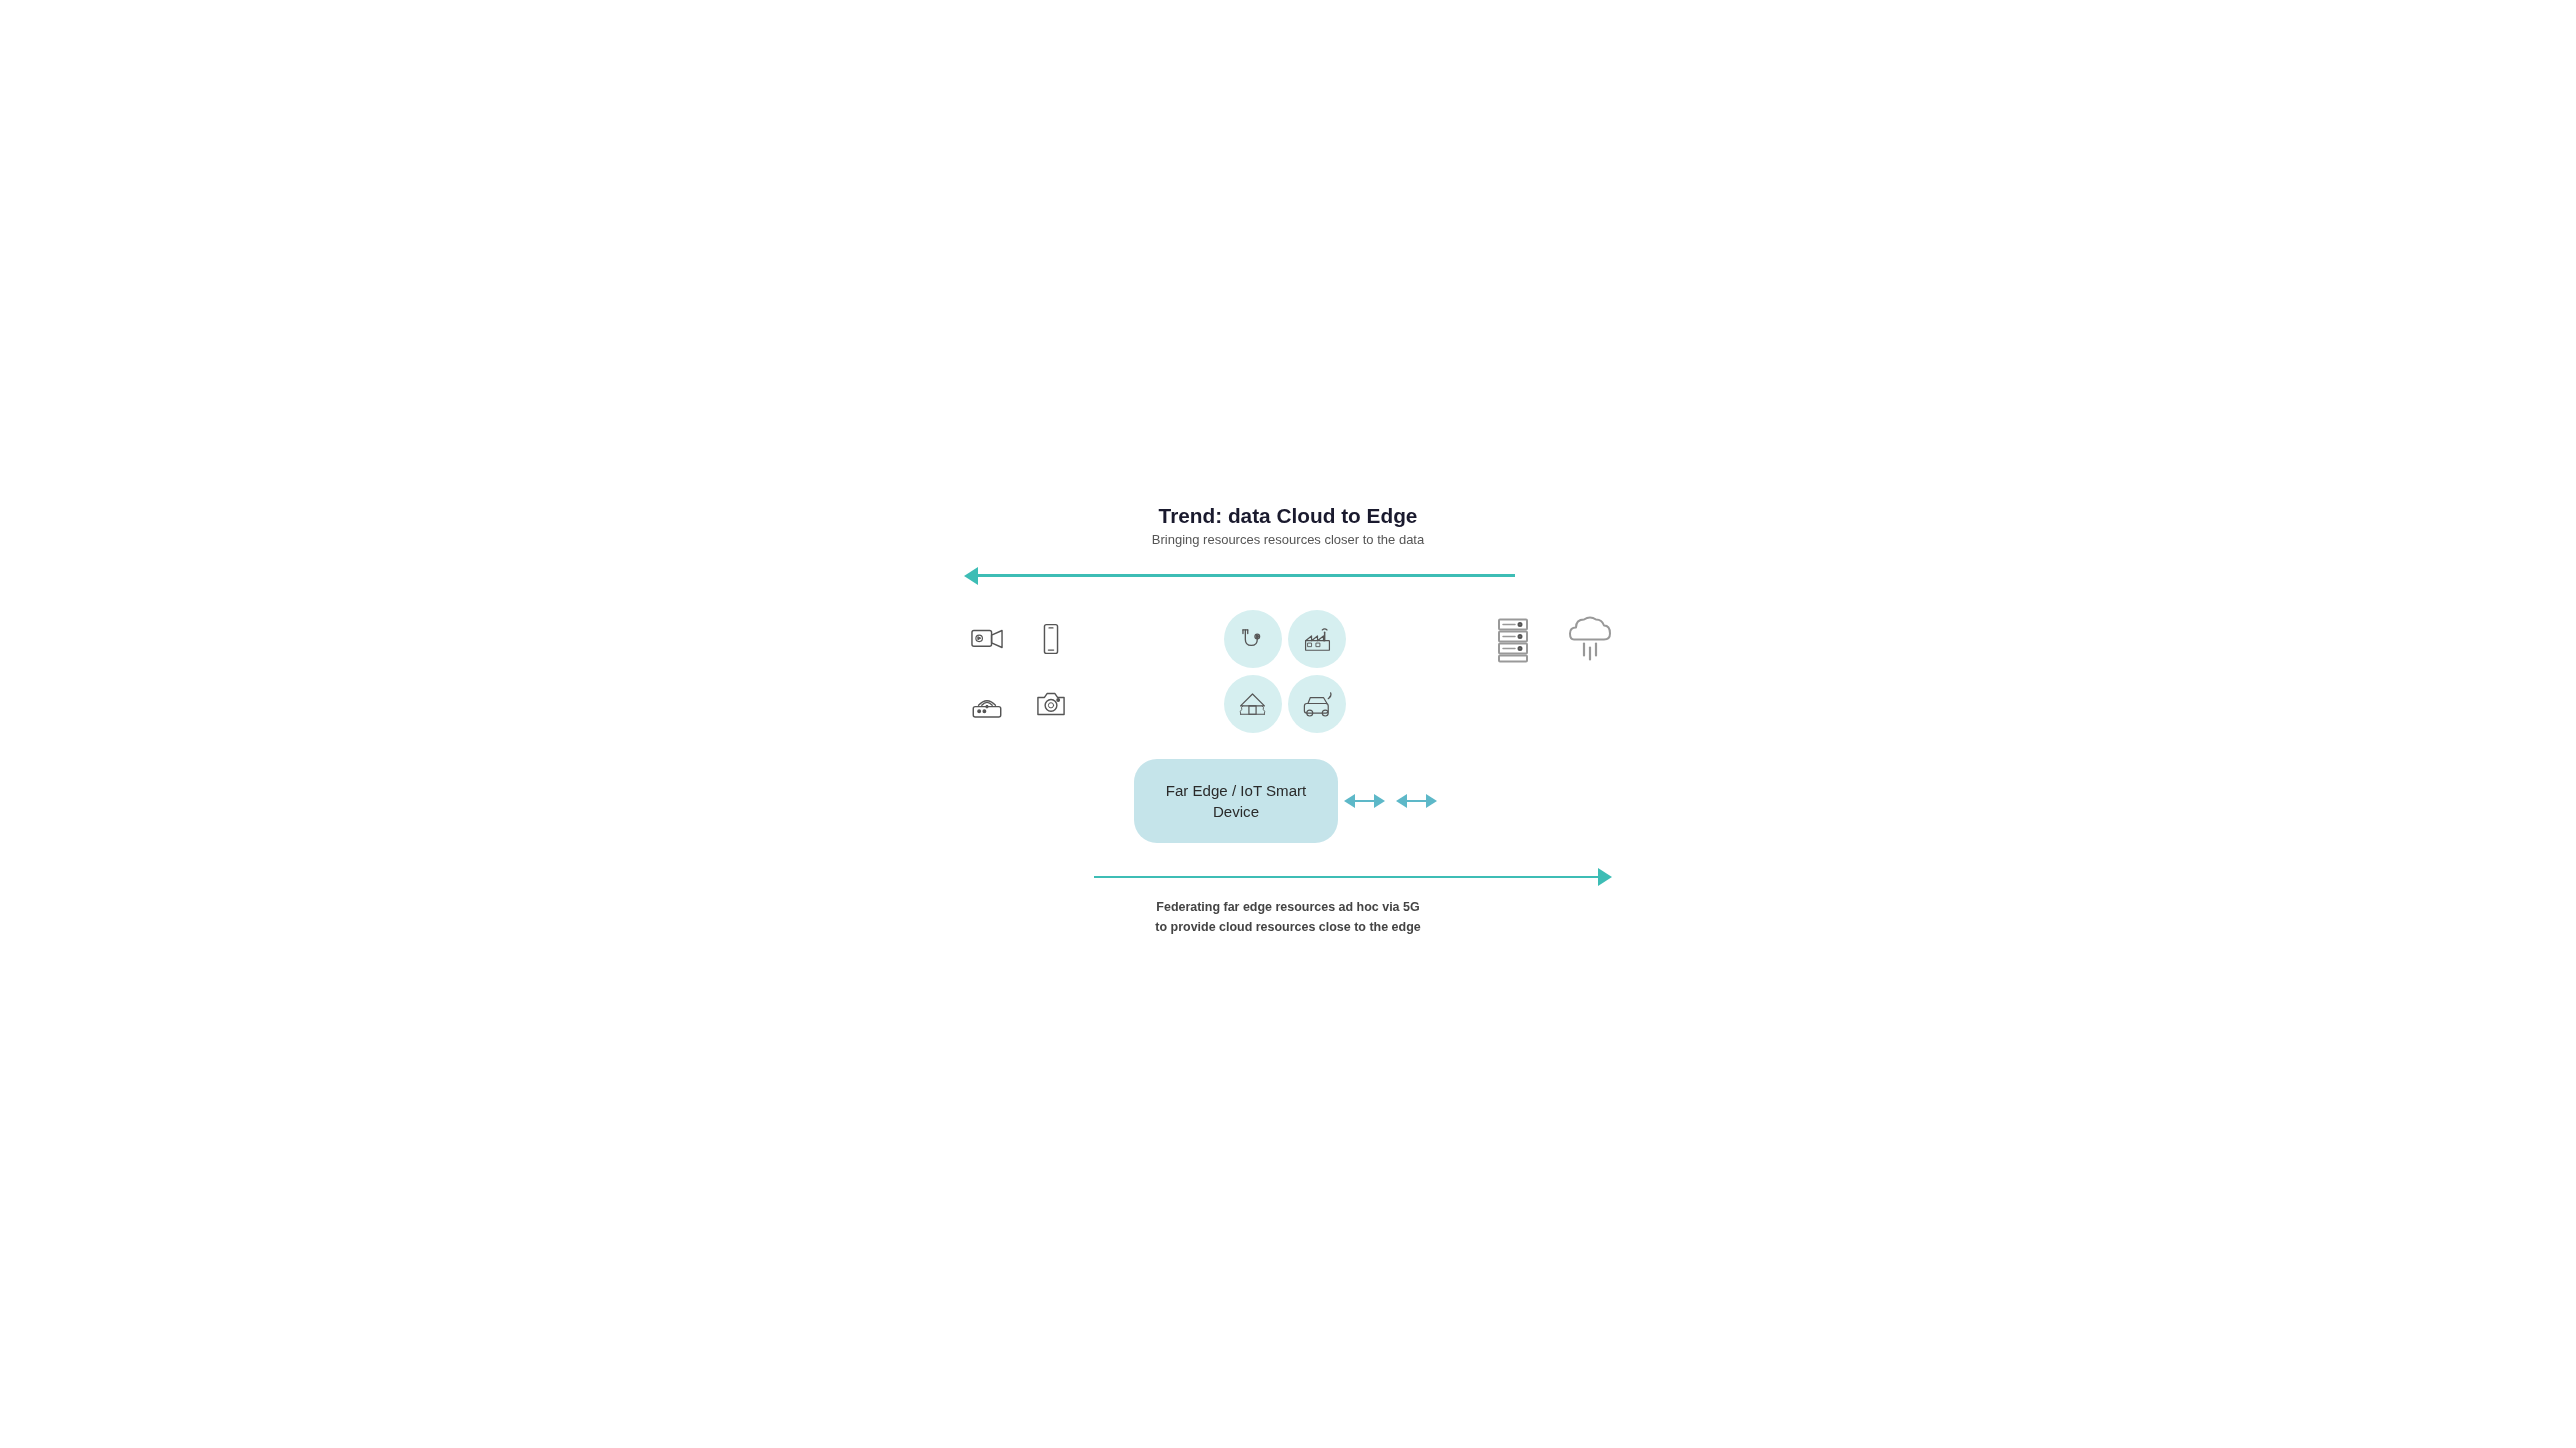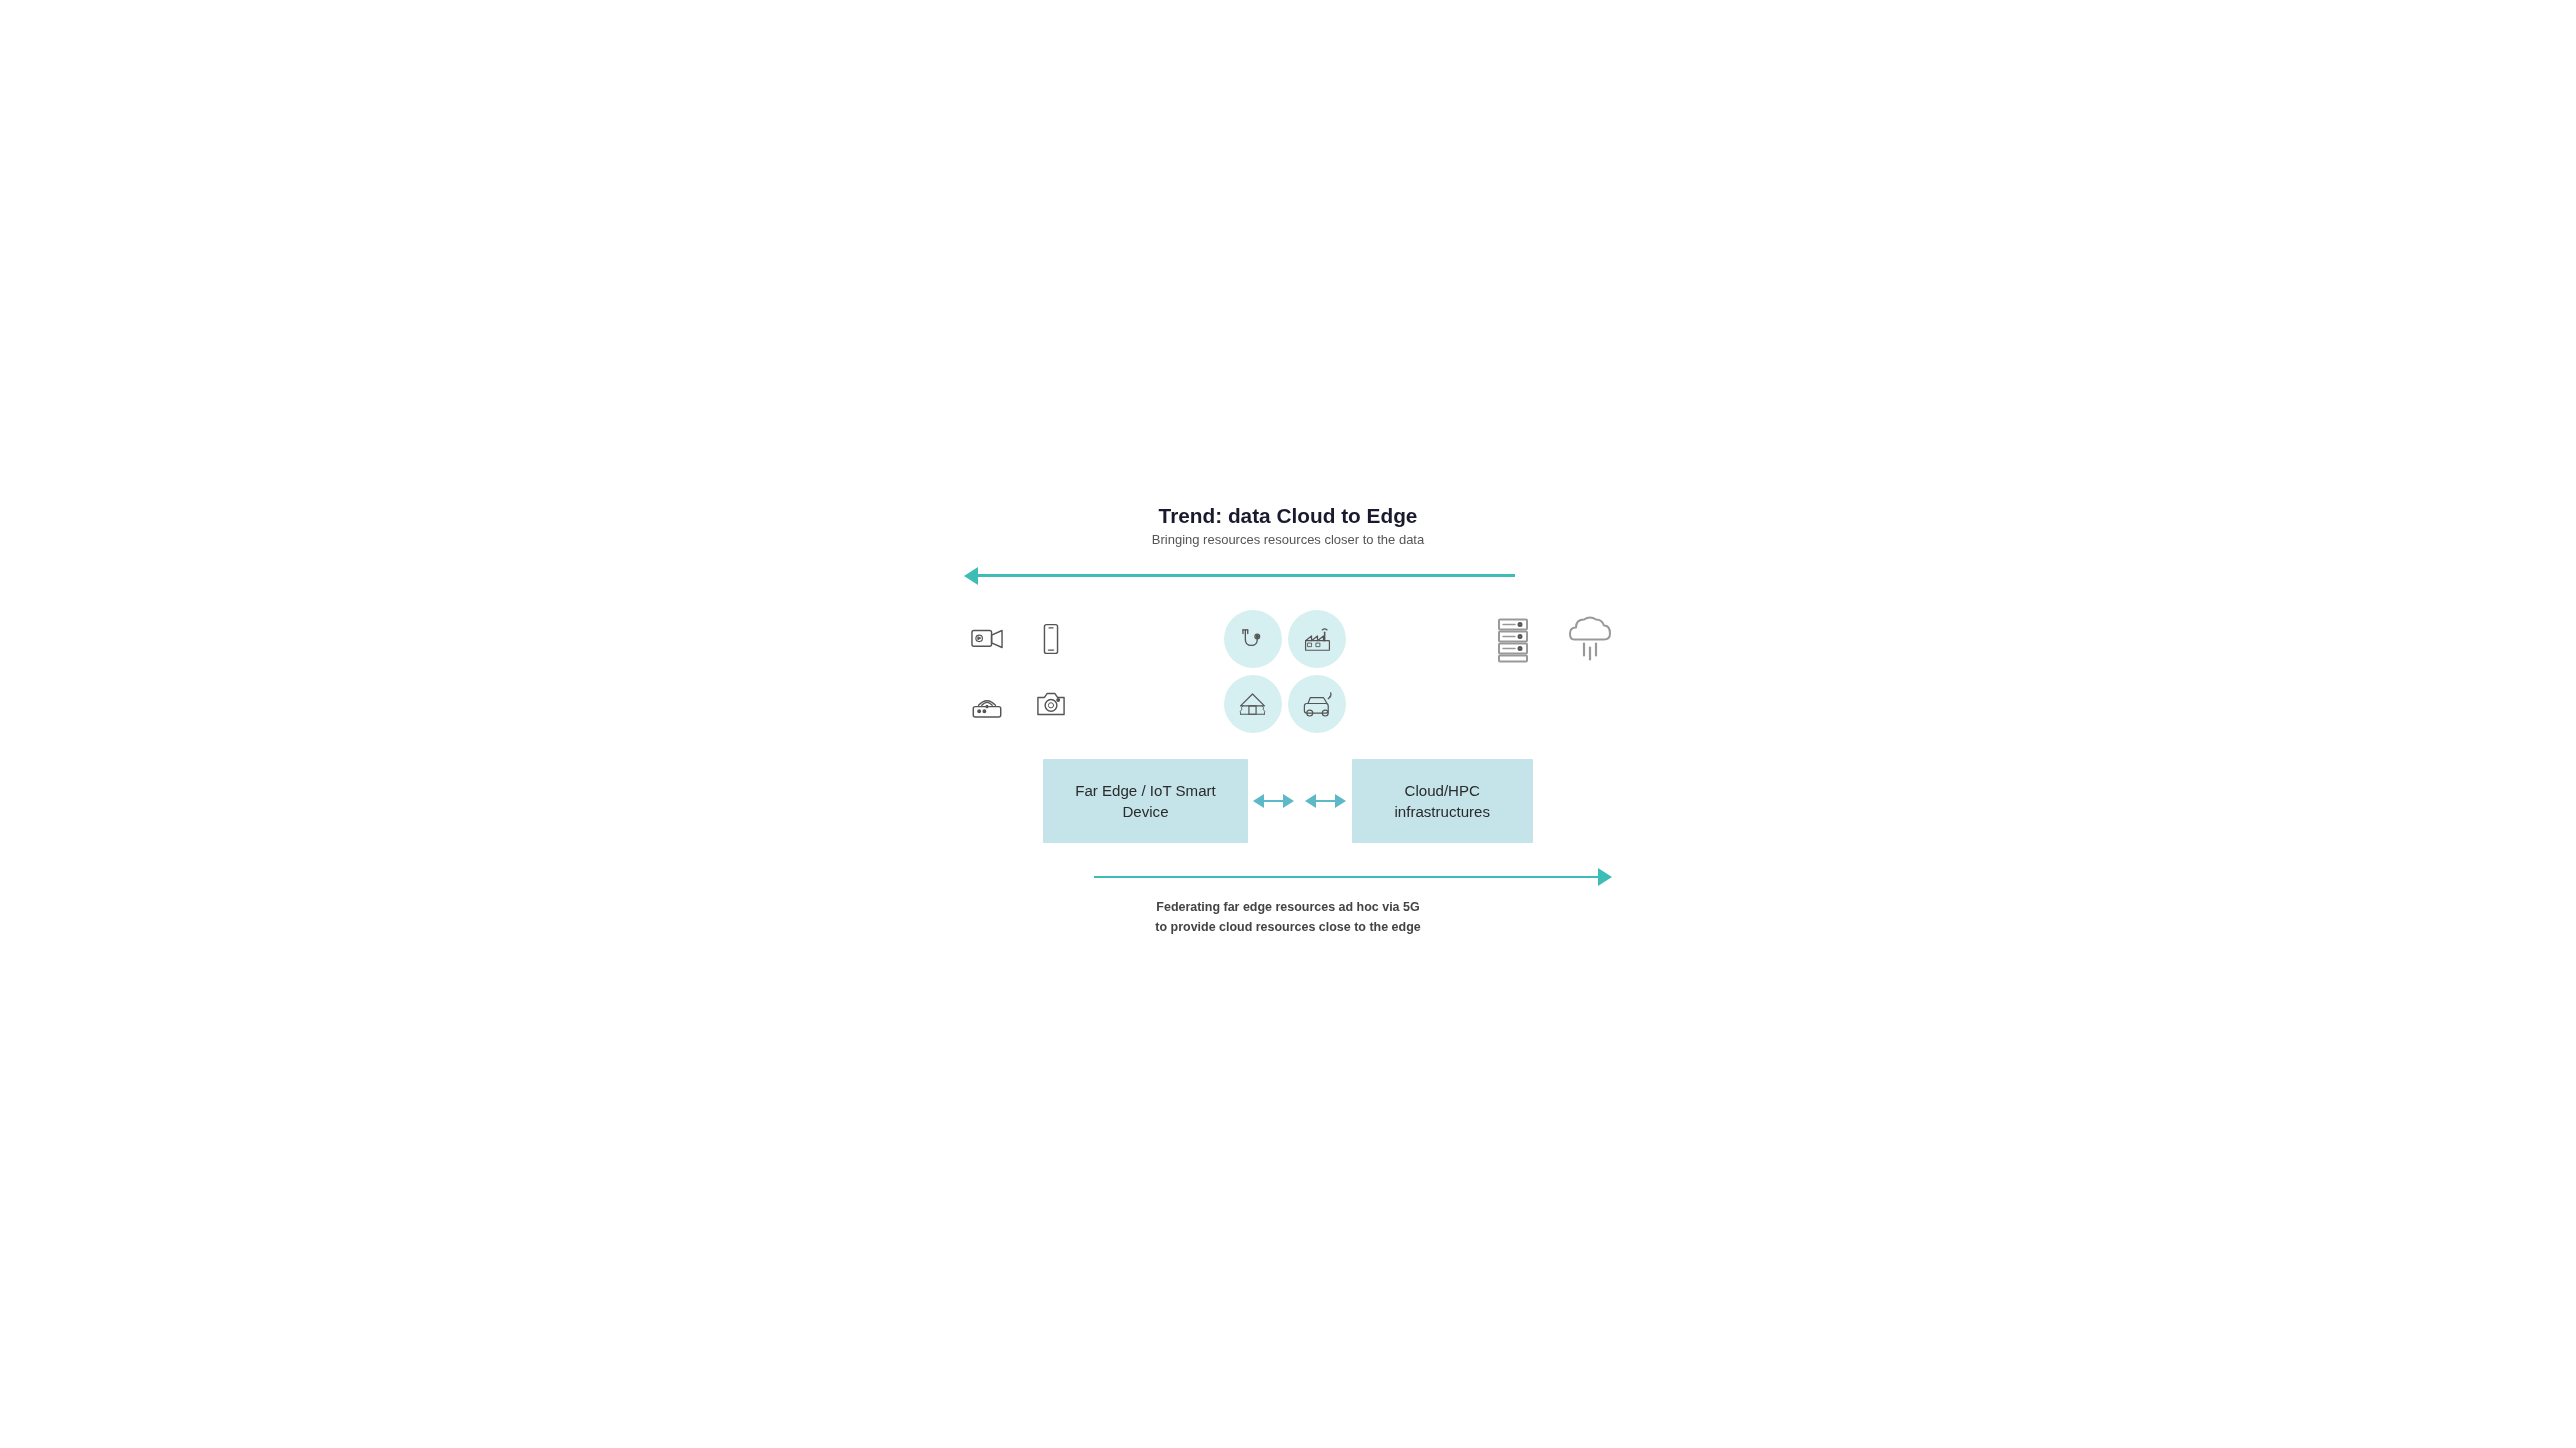--- a/index.html
+++ b/index.html
@@ -131,21 +131,21 @@
     .boxes-row {
       display: flex;
       align-items: center;
       justify-content: center;
       gap: 0;
       margin-bottom: 25px;
     }
 
     .box {
       background: #c5e4ea;
-      border-radius: 1px;
+      border-radius: 23px;
       padding: 21px 32px;
       min-width: 181px;
       text-align: center;
       font-size: 1.45rem;
       color: #2a2a2a;
       line-height: 1.4;
       font-weight: 400;
     }
 
     .box-large {
@@ -385,23 +385,20 @@
 
 
     <div class="connector">
       <div class="dbl-arrow">
         <div class="dbl-arrow-head-left"></div>
         <div class="dbl-arrow-shaft"></div>
         <div class="dbl-arrow-head-right"></div>
       </div>
     </div>
 
-    <div class="box">
-      <span>Cloud/HPC<br>infrastructures</span>
-    </div>
 
   </div>
 
   <div class="bottom-arrow-row">
     <div class="arrow-line-right">
       <div class="arrow-shaft"></div>
       <div class="arrow-head-right"></div>
     </div>
   </div>
 

